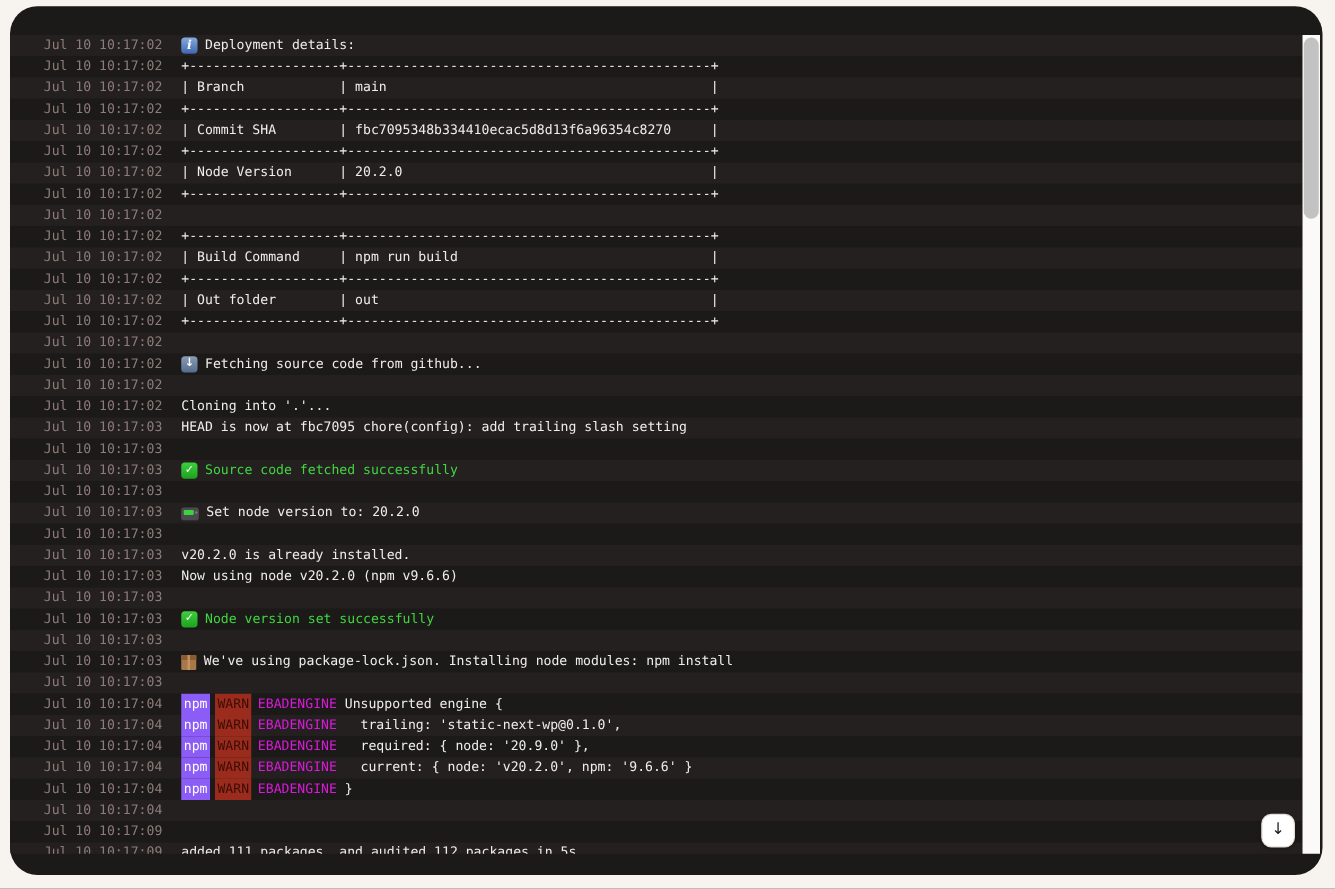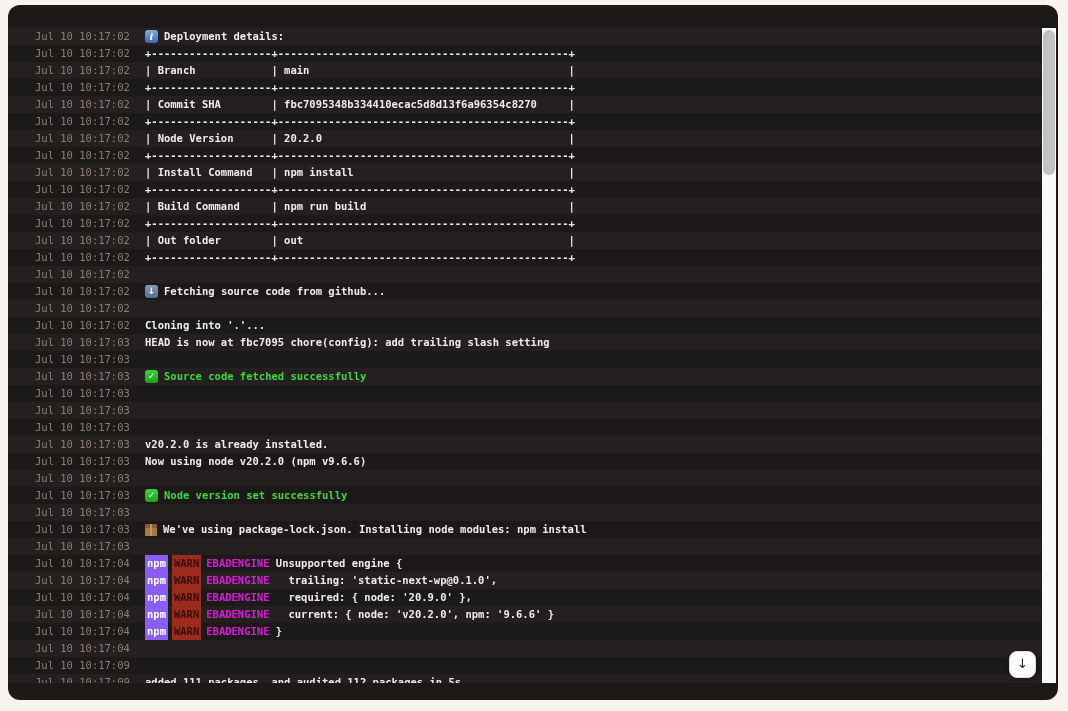--- a/index.html
+++ b/index.html
@@ -4,30 +4,30 @@
 <style>
   html,body{margin:0;padding:0}
   body{
     width:1068px;height:711px;overflow:hidden;
     background:#f7f3ef;
     font-family:"DejaVu Sans Mono","Liberation Mono",monospace;
     position:relative;
   }
   .panel{
     position:absolute;left:8px;top:5px;width:1050px;height:695px;
-    background:#1c1919;border-radius:12px;overflow:hidden;
+    background:#1c1919;border-radius:22px;overflow:hidden;
   }
   .viewport{
     position:absolute;left:0;top:23px;width:1034px;height:655px;overflow:hidden;
   }
   .row{display:flex;height:17px;line-height:17px;white-space:pre;font-size:10.5px;align-items:center}
   .row:nth-child(odd){background:#242020}
   .row:nth-child(even){background:#1c1919}
   .ts{color:#8d7d7a;width:95px;margin-left:27px;flex:none;font-weight:400}
-  .msg{margin-left:15px;color:#efedeb;font-weight:700;display:flex;align-items:center;white-space:pre}
+  .msg{margin-left:15px;color:#efedeb;font-weight:400;display:flex;align-items:center;white-space:pre}
   .msg span{white-space:pre}
   .green{color:#40d640}
   .magenta{color:#da1ada}
   .npm-chip{background:#8b5cf6;color:#fff;padding:0 2px;margin-right:4px}
   .warn-chip{background:#9b2c1d;color:#3a0d05;padding:0 2px;margin-right:5px}
   .emoji{flex:none;display:inline-block;position:relative;margin-right:6px}
   .info-icon{width:13px;height:13px;border-radius:3px;background:linear-gradient(180deg,#85abe0,#3f66b0)}
   .info-icon::before{content:"i";position:absolute;left:0;top:0;width:13px;height:13px;color:#fff;
     font-family:"DejaVu Serif",serif;font-style:italic;font-weight:700;font-size:10px;line-height:13px;text-align:center}
   .download-icon{width:13px;height:13px;border-radius:3px;background:linear-gradient(180deg,#8a9cb4,#546d8d)}
@@ -58,35 +58,35 @@
 <div class="panel">
   <div class="viewport">
       <div class="row"><span class="ts">Jul 10 10:17:02</span><span class="msg"><span class="emoji info-icon"></span><span>Deployment details:</span></span></div>
       <div class="row"><span class="ts">Jul 10 10:17:02</span><span class="msg"><span>+-------------------+----------------------------------------------+</span></span></div>
       <div class="row"><span class="ts">Jul 10 10:17:02</span><span class="msg"><span>| Branch            | main                                         |</span></span></div>
       <div class="row"><span class="ts">Jul 10 10:17:02</span><span class="msg"><span>+-------------------+----------------------------------------------+</span></span></div>
       <div class="row"><span class="ts">Jul 10 10:17:02</span><span class="msg"><span>| Commit SHA        | fbc7095348b334410ecac5d8d13f6a96354c8270     |</span></span></div>
       <div class="row"><span class="ts">Jul 10 10:17:02</span><span class="msg"><span>+-------------------+----------------------------------------------+</span></span></div>
       <div class="row"><span class="ts">Jul 10 10:17:02</span><span class="msg"><span>| Node Version      | 20.2.0                                       |</span></span></div>
       <div class="row"><span class="ts">Jul 10 10:17:02</span><span class="msg"><span>+-------------------+----------------------------------------------+</span></span></div>
-      <div class="row"><span class="ts">Jul 10 10:17:02</span><span class="msg"><span>| Install Command   | npm install                                  |</span></span></div>
+      <div class="row"><span class="ts">Jul 10 10:17:02</span></div>
       <div class="row"><span class="ts">Jul 10 10:17:02</span><span class="msg"><span>+-------------------+----------------------------------------------+</span></span></div>
       <div class="row"><span class="ts">Jul 10 10:17:02</span><span class="msg"><span>| Build Command     | npm run build                                |</span></span></div>
       <div class="row"><span class="ts">Jul 10 10:17:02</span><span class="msg"><span>+-------------------+----------------------------------------------+</span></span></div>
       <div class="row"><span class="ts">Jul 10 10:17:02</span><span class="msg"><span>| Out folder        | out                                          |</span></span></div>
       <div class="row"><span class="ts">Jul 10 10:17:02</span><span class="msg"><span>+-------------------+----------------------------------------------+</span></span></div>
       <div class="row"><span class="ts">Jul 10 10:17:02</span><span class="msg"></span></div>
       <div class="row"><span class="ts">Jul 10 10:17:02</span><span class="msg"><span class="emoji download-icon"></span><span>Fetching source code from github...</span></span></div>
       <div class="row"><span class="ts">Jul 10 10:17:02</span><span class="msg"></span></div>
       <div class="row"><span class="ts">Jul 10 10:17:02</span><span class="msg"><span>Cloning into '.'...</span></span></div>
       <div class="row"><span class="ts">Jul 10 10:17:03</span><span class="msg"><span>HEAD is now at fbc7095 chore(config): add trailing slash setting</span></span></div>
       <div class="row"><span class="ts">Jul 10 10:17:03</span><span class="msg"></span></div>
       <div class="row"><span class="ts">Jul 10 10:17:03</span><span class="msg"><span class="emoji check-icon"></span><span class="green">Source code fetched successfully</span></span></div>
       <div class="row"><span class="ts">Jul 10 10:17:03</span><span class="msg"></span></div>
-      <div class="row"><span class="ts">Jul 10 10:17:03</span></div>
+      <div class="row"><span class="ts">Jul 10 10:17:03</span><span class="msg"><span class="emoji pager-icon"></span><span>Set node version to: 20.2.0</span></span></div>
       <div class="row"><span class="ts">Jul 10 10:17:03</span><span class="msg"></span></div>
       <div class="row"><span class="ts">Jul 10 10:17:03</span><span class="msg"><span>v20.2.0 is already installed.</span></span></div>
       <div class="row"><span class="ts">Jul 10 10:17:03</span><span class="msg"><span>Now using node v20.2.0 (npm v9.6.6)</span></span></div>
       <div class="row"><span class="ts">Jul 10 10:17:03</span><span class="msg"></span></div>
       <div class="row"><span class="ts">Jul 10 10:17:03</span><span class="msg"><span class="emoji check-icon"></span><span class="green">Node version set successfully</span></span></div>
       <div class="row"><span class="ts">Jul 10 10:17:03</span><span class="msg"></span></div>
       <div class="row"><span class="ts">Jul 10 10:17:03</span><span class="msg"><span class="emoji package-icon"></span><span>We've using package-lock.json. Installing node modules: npm install</span></span></div>
       <div class="row"><span class="ts">Jul 10 10:17:03</span><span class="msg"></span></div>
       <div class="row"><span class="ts">Jul 10 10:17:04</span><span class="msg"><span class="npm-chip">npm</span><span class="warn-chip">WARN</span><span class="magenta">EBADENGINE</span><span> Unsupported engine {</span></span></div>
       <div class="row"><span class="ts">Jul 10 10:17:04</span><span class="msg"><span class="npm-chip">npm</span><span class="warn-chip">WARN</span><span class="magenta">EBADENGINE</span><span>   trailing: 'static-next-wp@0.1.0',</span></span></div>

